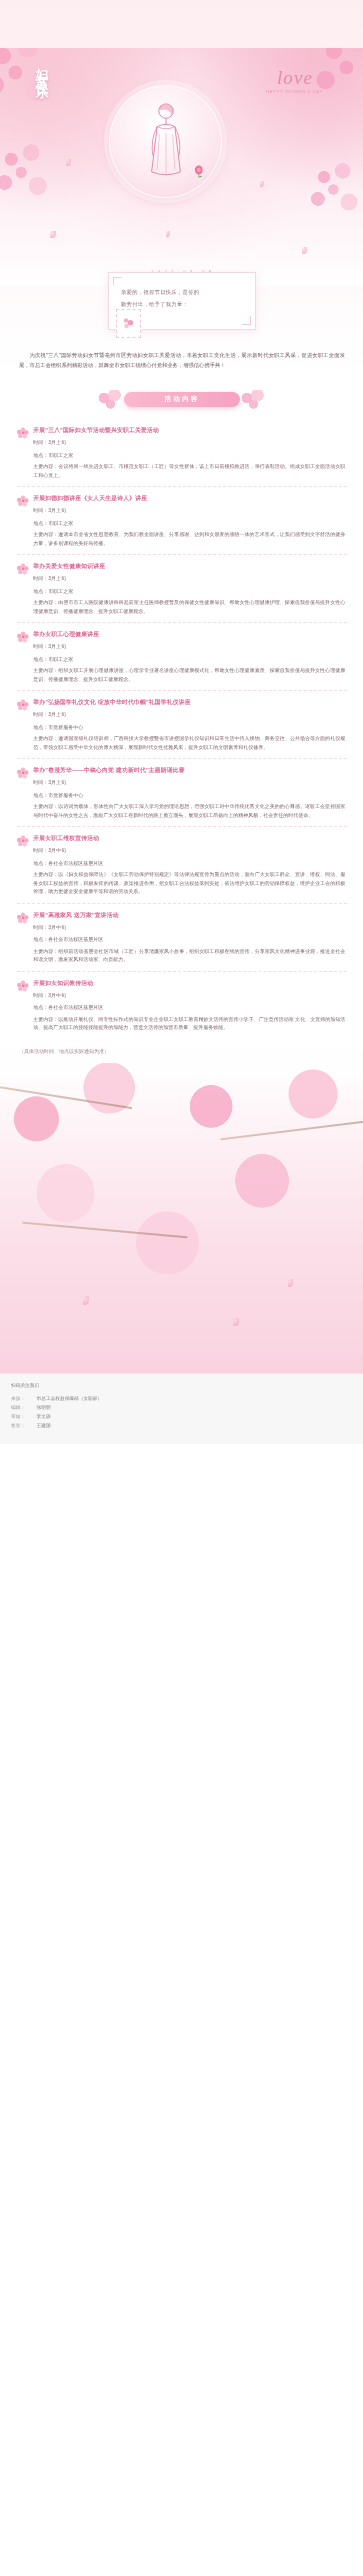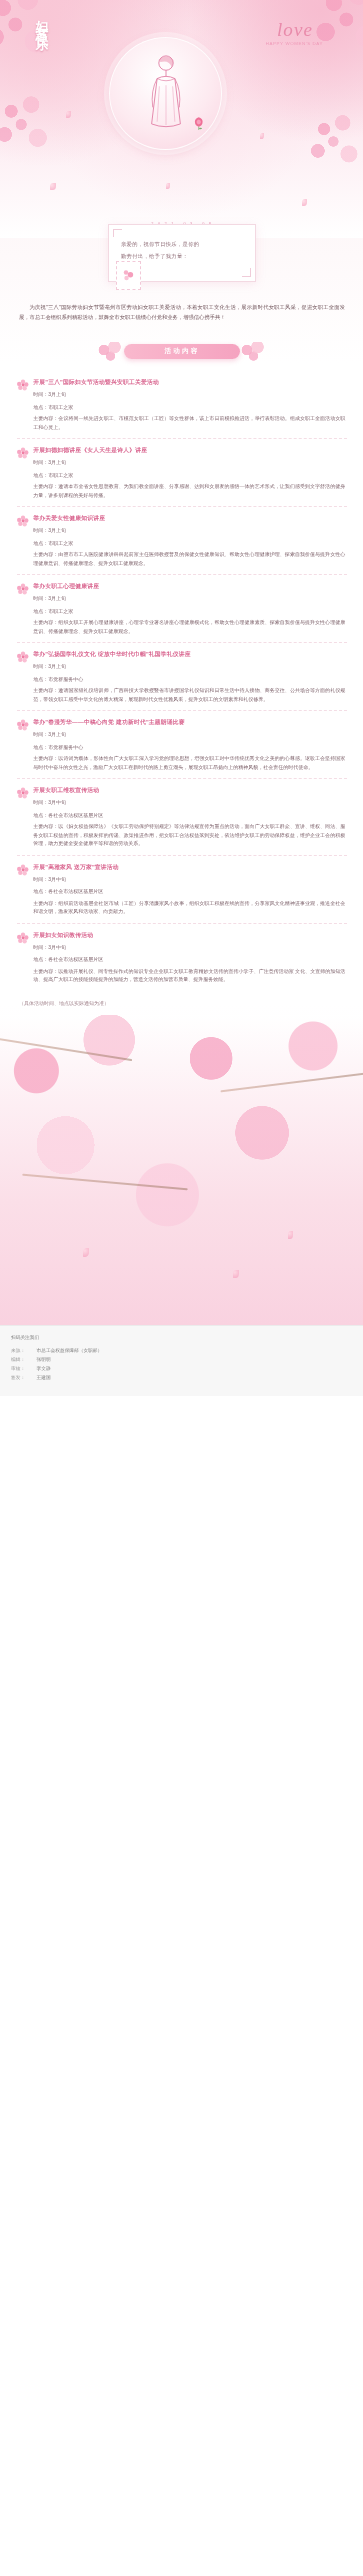--- a/index.html
+++ b/index.html
@@ -19,20 +19,21 @@
   
   .hero {
     position: relative;
     height: 238px;
     background:
       radial-gradient(circle at 12% 8%, #f9c7d6 0%, rgba(249,199,214,0) 38%),
       radial-gradient(circle at 88% 4%, #f7bdd0 0%, rgba(247,189,208,0) 34%),
       radial-gradient(circle at 50% 30%, #fde4ec 0%, rgba(253,228,236,0) 60%),
       linear-gradient(180deg,#f8c9d8 0%, #fbdde7 30%, #fdeef3 60%, #ffffff 100%);
     overflow: hidden;
+    margin-top: 48px;
   }
   .petal {
     position: absolute;
     border-radius: 60% 10% 60% 10%;
     opacity: .75;
     background: radial-gradient(circle at 30% 30%, #ffd7e3, #f49ab9);
   }
   .bloom-cluster {
     position: absolute;
     width: 83px; height: 83px;

